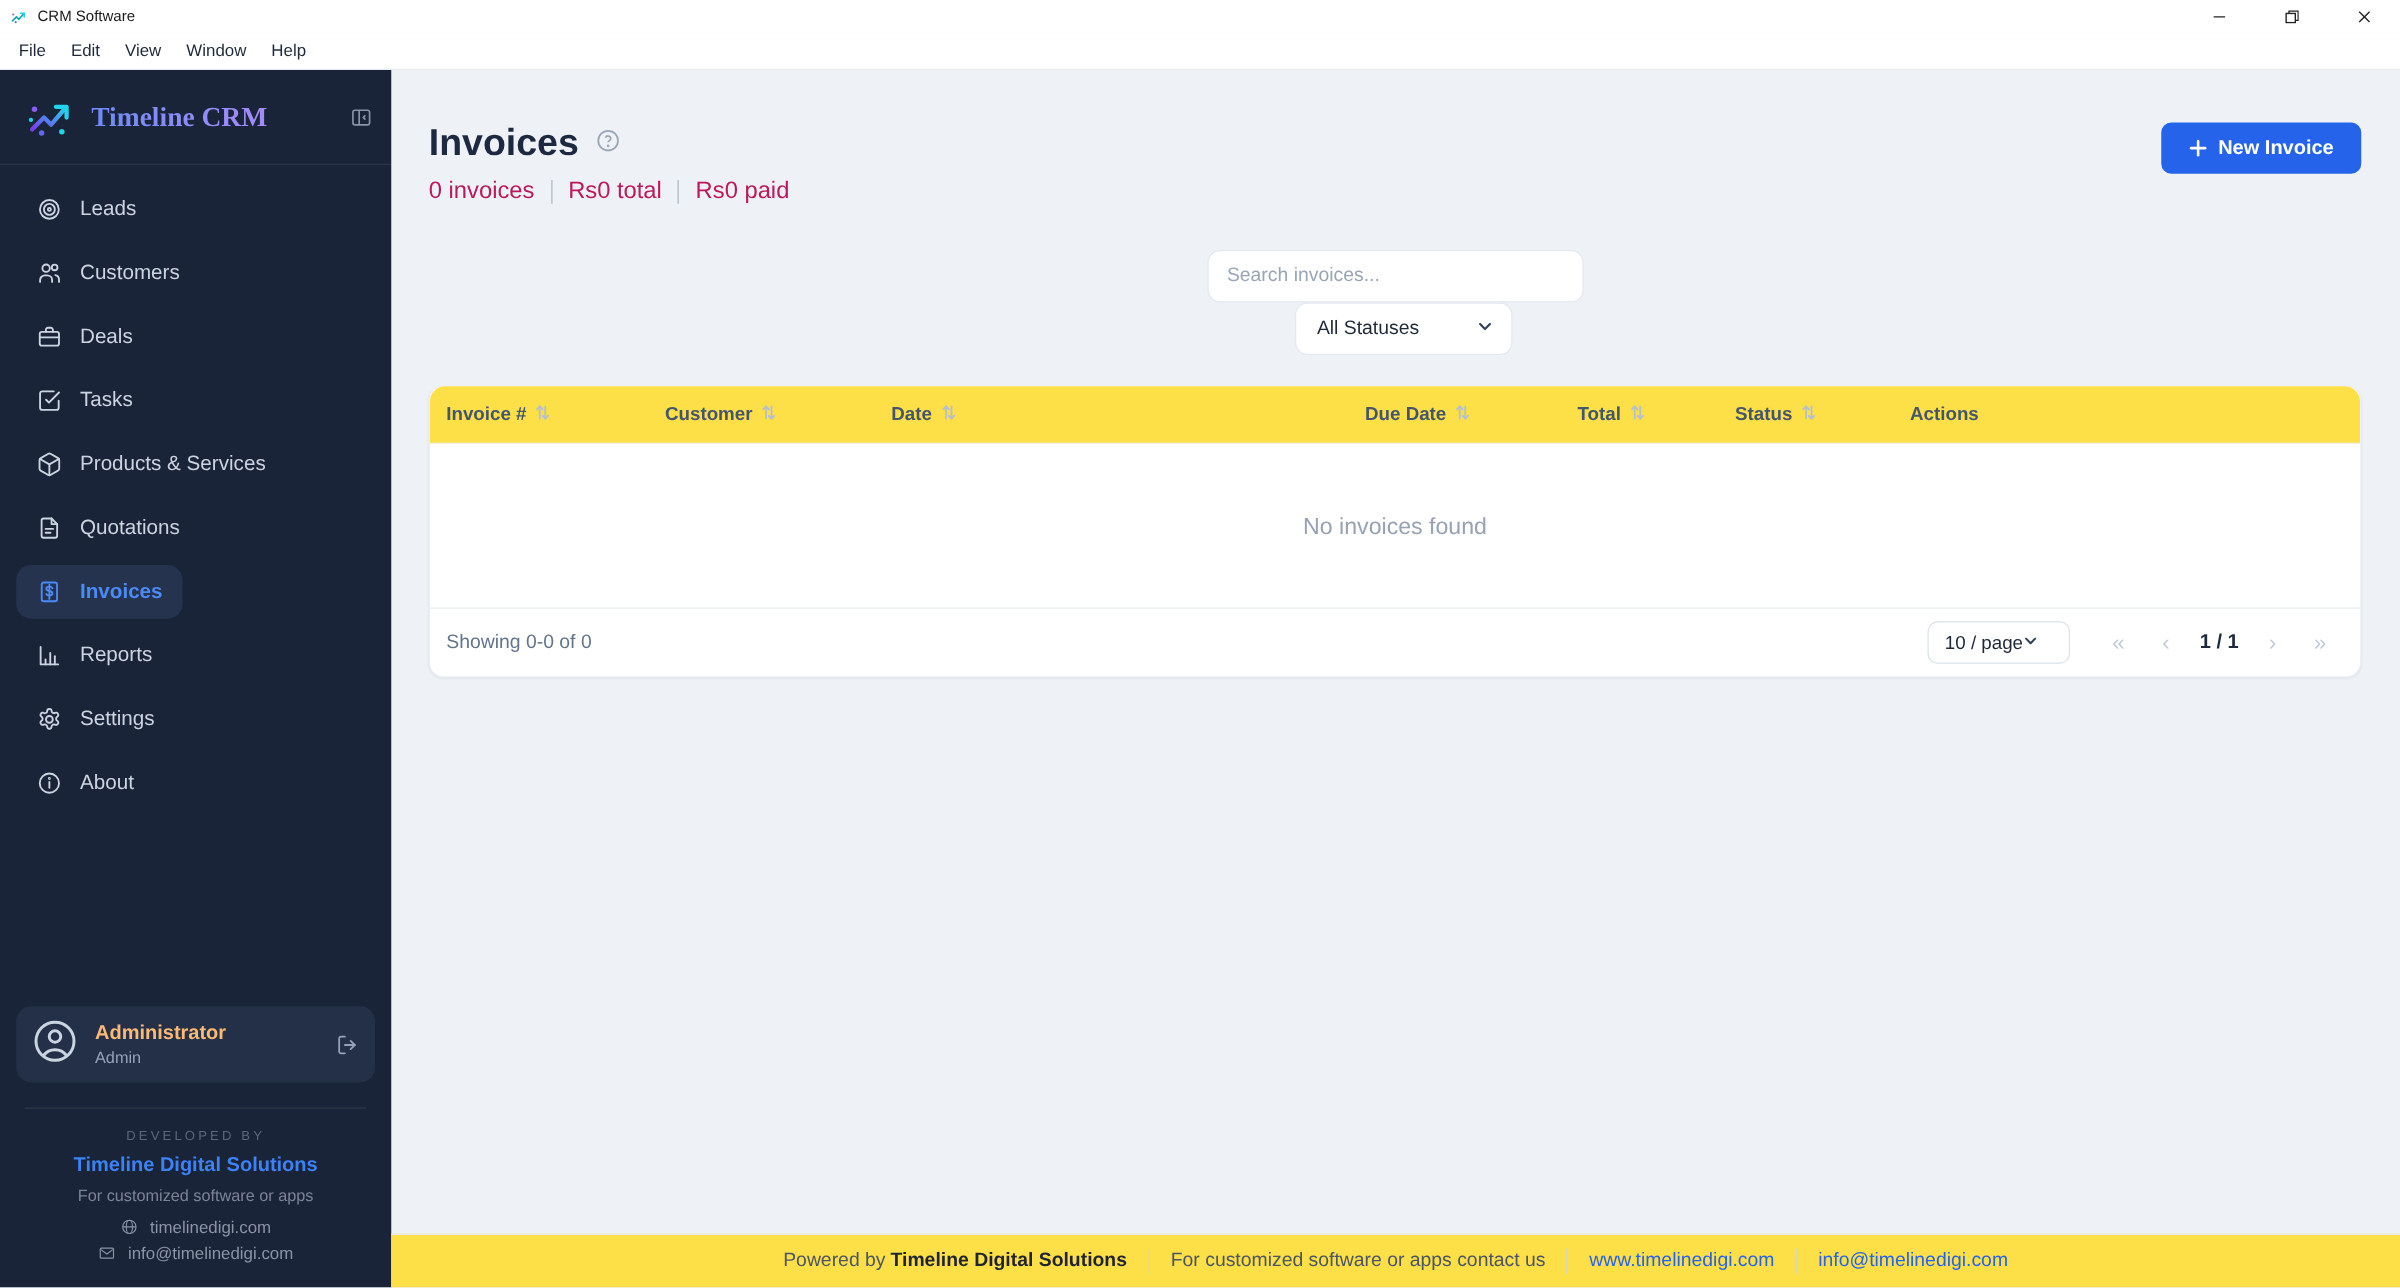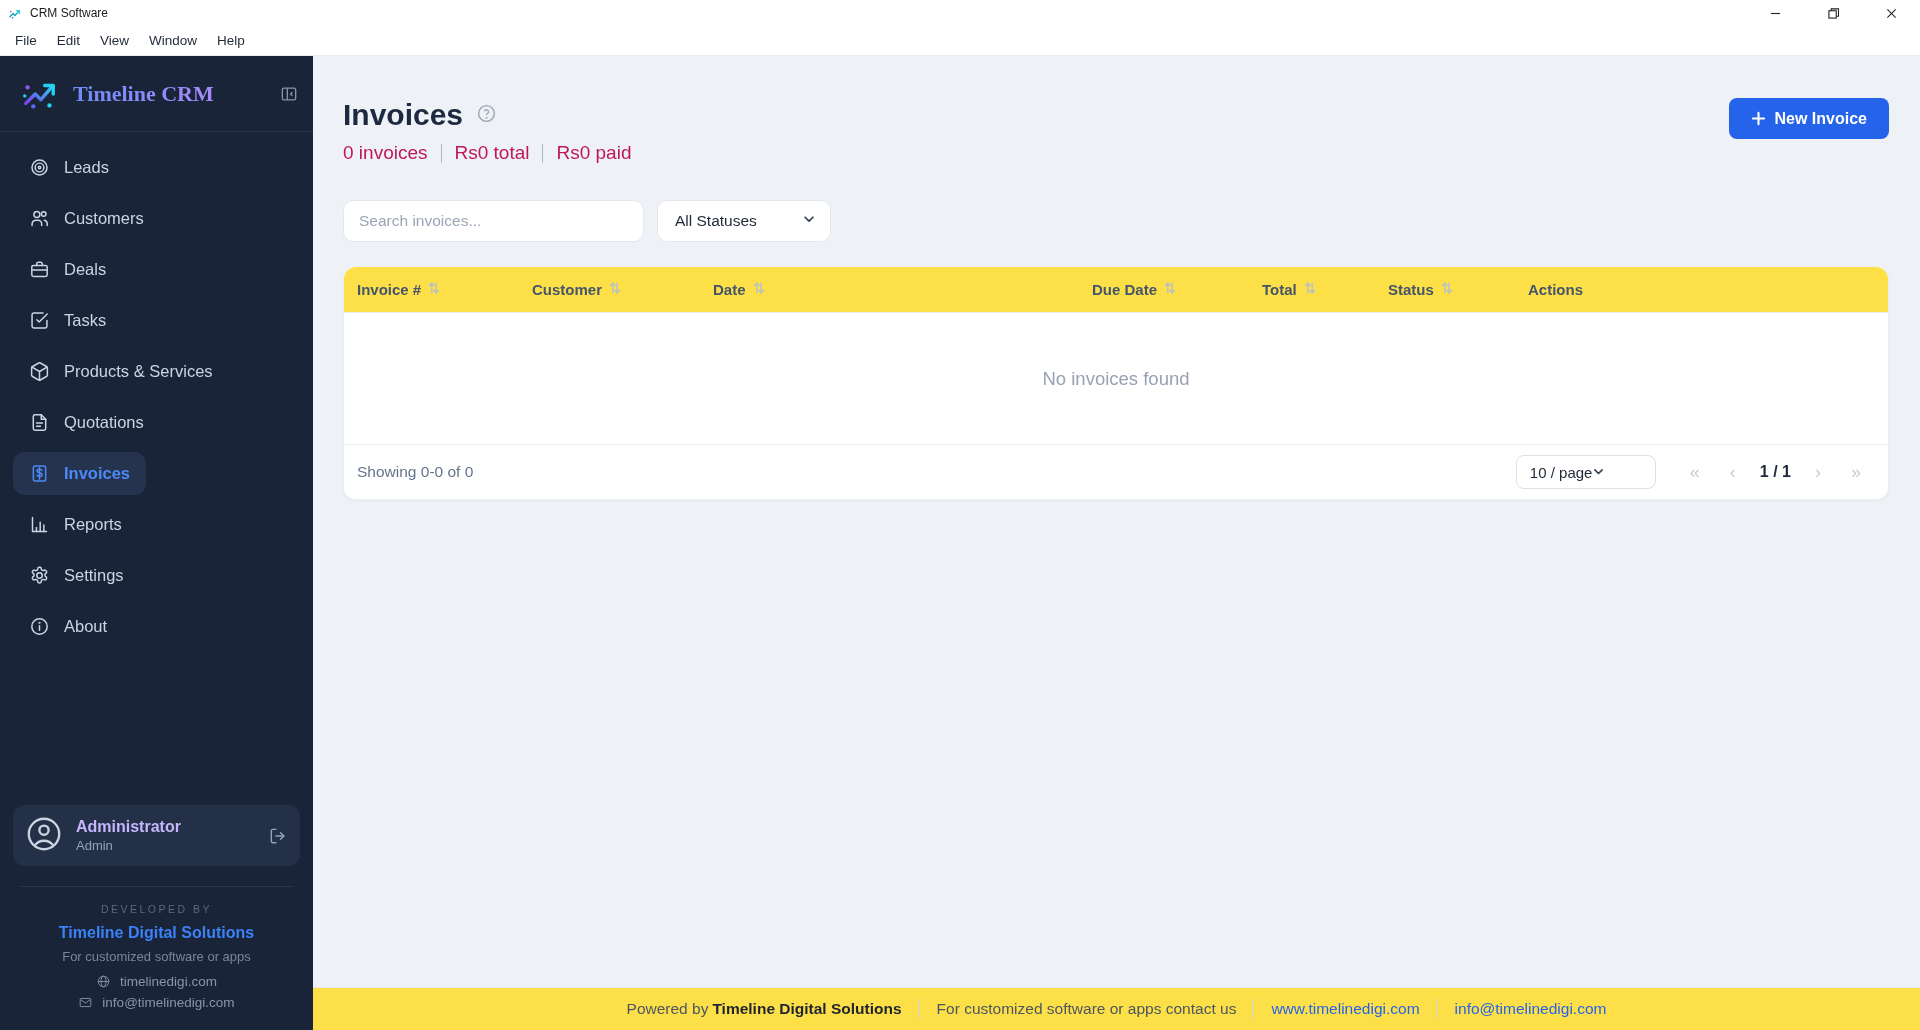--- a/index.html
+++ b/index.html
@@ -48,21 +48,21 @@
   .nav-label { font-size:16.5px; color:#cbd5e1; white-space:nowrap; }
   .nav-item.active .nav-label { color:#4c8bf5; font-weight:600; }
   .nav-item.active .nav-ico svg { stroke:#4c8bf5; }
 
   .side-spacer { flex:1; }
 
   .user-card { margin:0 13px; height:61px; background:#243048; border-radius:12px;
     display:flex; align-items:center; padding:0 12px; flex:0 0 auto; }
   .user-avatar svg { width:38px; height:38px; stroke:#cbd5e1; stroke-width:1.5; fill:none; }
   .user-meta { margin-left:13px; display:flex; flex-direction:column; gap:2px; }
-  .user-name { font-size:16px; font-weight:bold; color:#c4b5fd; }
+  .user-name { font-size:16px; font-weight:bold; color:#fdba74; }
   .user-role { font-size:13px; color:#94a3b8; }
   .logout-btn { margin-left:auto; background:none; border:none; cursor:pointer; display:flex; }
   .logout-btn svg { width:20px; height:20px; stroke:#94a3b8; stroke-width:1.7; fill:none;
     stroke-linecap:round; stroke-linejoin:round; }
 
   .dev-block { margin:20px 20px 0; border-top:1px solid rgba(148,163,184,0.15);
     padding:16px 0 20px; text-align:center; flex:0 0 auto; }
   .dev-heading { font-size:10.5px; letter-spacing:2.5px; color:#5c6779; }
   .dev-name { margin-top:9px; font-size:16px; font-weight:bold; color:#3b82f6; }
   .dev-tagline { margin-top:7px; font-size:13px; color:#7b8597; }
@@ -79,21 +79,21 @@
   .page-title { font-size:30px; font-weight:bold; color:#1c2940; }
   .help-ico svg { width:21px; height:21px; stroke:#9aa5b4; stroke-width:1.6; fill:none; }
   .stats-row { margin-top:10px; display:flex; align-items:center; font-size:19px; color:#be185d; }
   .stat-sep { width:1px; height:19px; background:#aeb8c6; margin:0 13px; }
 
   .btn-primary { height:41px; padding:0 22px; border:none; border-radius:8px; background:#2563eb;
     color:#ffffff; font-size:16px; font-weight:600; display:flex; align-items:center; gap:9px;
     cursor:pointer; font-family:inherit; }
   .btn-primary svg { width:15px; height:15px; stroke:#fff; stroke-width:2.2; fill:none; stroke-linecap:round; }
 
-  .filter-row { margin-top:36px; display:flex; align-items:center; }
+  .filter-row { margin-top:36px; display:flex; align-items:center;flex-direction:column; }
   .search-input { width:301px; height:42px; background:#fff; border:1px solid #e3e8ef; border-radius:10px;
     padding:0 15px; font-size:15.5px; color:#1f2937; font-family:inherit; outline:none; }
   .search-input::placeholder { color:#9aa5b5; }
   .select-box { margin-left:13px; width:174px; height:42px; background:#fff; border:1px solid #e3e8ef;
     border-radius:10px; display:flex; align-items:center; padding:0 14px 0 17px;
     font-size:15.5px; color:#1f2937; cursor:pointer; }
   .select-box .chev { margin-left:auto; }
   .chev svg { width:14px; height:14px; stroke:#334155; stroke-width:2; fill:none;
     stroke-linecap:round; stroke-linejoin:round; }
 
@@ -105,21 +105,21 @@
   .th { display:flex; align-items:center; gap:6px; padding-left:13px;
     font-size:15px; font-weight:600; color:#45556b; cursor:pointer; }
   .sort-ico svg { width:14px; height:14px; stroke:#b6c0cd; stroke-width:1.7; fill:none;
     stroke-linecap:round; stroke-linejoin:round; }
   .tbody-empty { height:131px; display:flex; align-items:center; justify-content:center;
     font-size:18.5px; color:#98a2b3; }
   .pag-row { height:55px; border-top:1px solid #e8edf3; display:flex; align-items:center;
     padding:0 13px; }
   .pag-summary { font-size:15.5px; color:#64748b; }
   .pag-controls { margin-left:auto; display:flex; align-items:center; }
-  .pagesize-box { width:140px; height:34px; border:1px solid #dbe2ea; border-radius:8px; background:#fff;
+  .pagesize-box { width:114px; height:34px; border:1px solid #dbe2ea; border-radius:8px; background:#fff;
     display:flex; align-items:center; padding:0 10px 0 13px; font-size:15px; color:#1f2937; cursor:pointer; }
   .pagesize-box .chev svg { width:13px; height:13px; }
   .pager { display:flex; align-items:center; margin-left:20px; }
   .pager-btn { width:38px; height:34px; background:none; border:none; font-size:18px; color:#c3ccd8;
     cursor:default; font-family:inherit; }
   .page-indicator { font-size:16px; font-weight:bold; color:#1e293b; margin:0 8px; white-space:nowrap; }
 
   .footer { margin:auto -31px 0 -30px; height:43px; background:#fde047; border-top:1px solid #e5e9ef;
     display:flex; align-items:center; justify-content:center; font-size:15.5px; color:#4b5563; }
   .f-sep { width:1px; height:20px; background:#cdd5df; margin:0 17px; }

